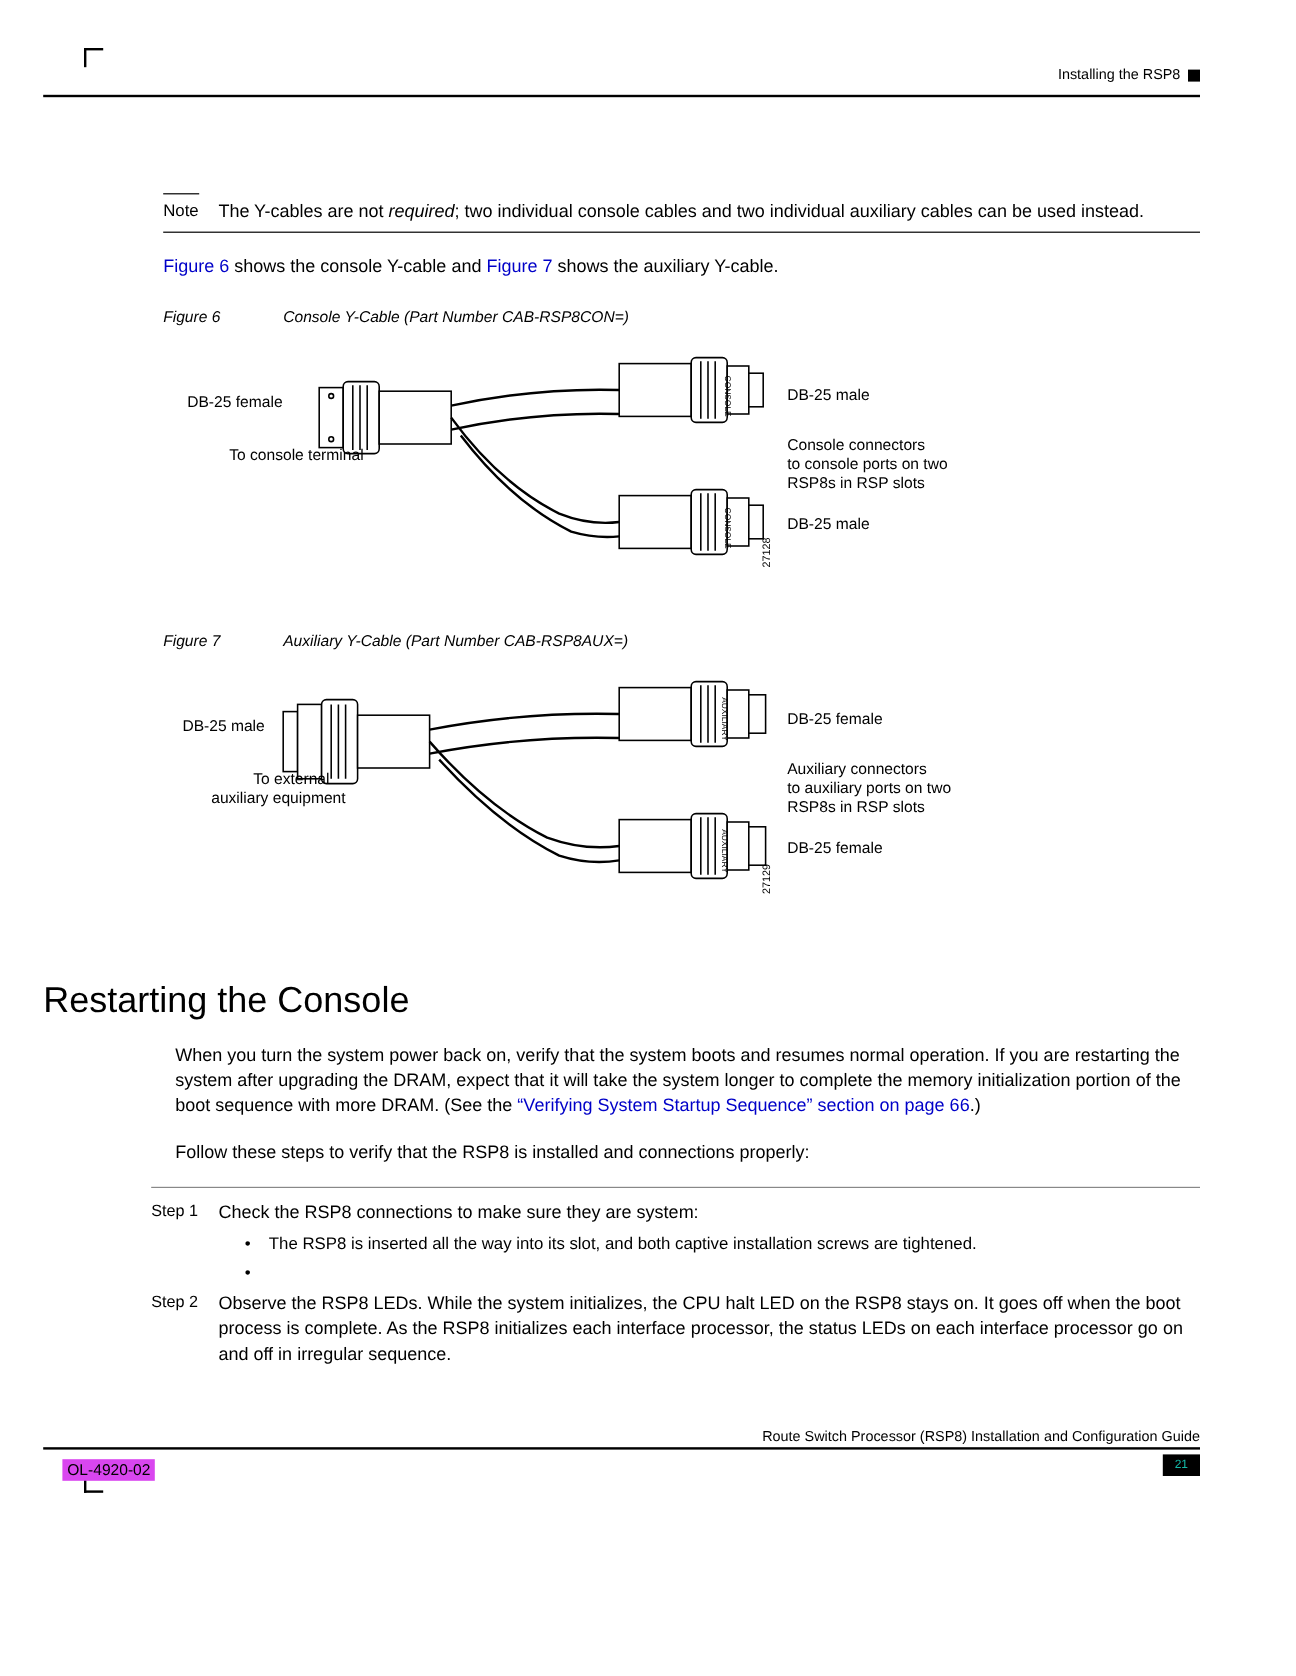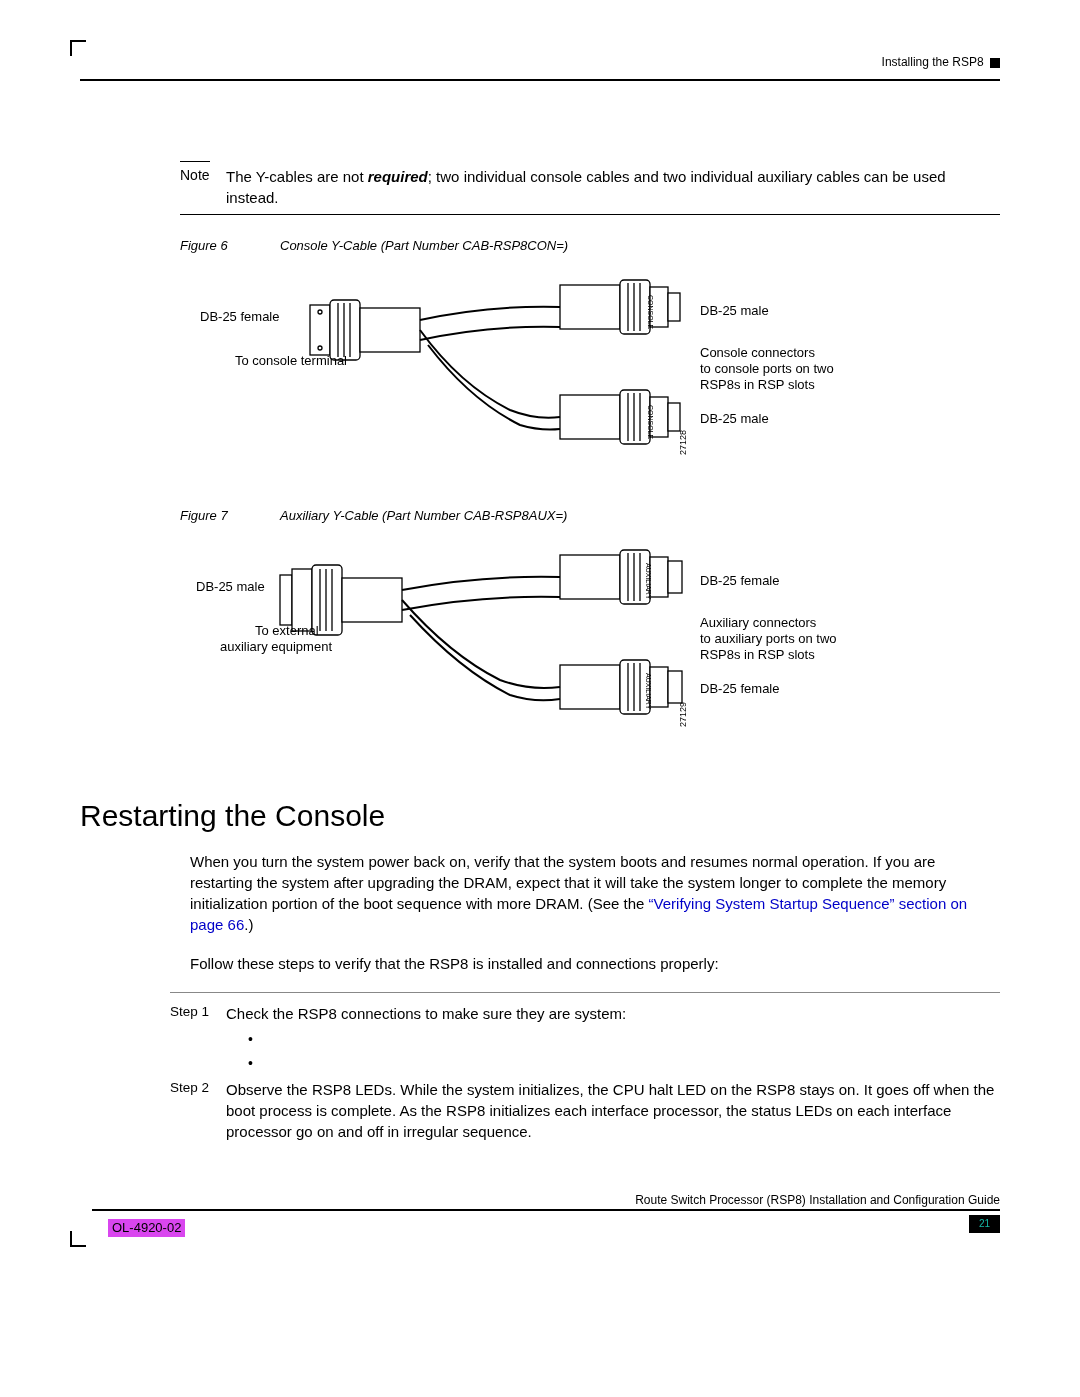--- a/index.html
+++ b/index.html
@@ -7,21 +7,21 @@
     padding: 0;
     font-family: Arial, Helvetica, sans-serif;
     font-size: 14px;
     line-height: 1.4;
     color: #000;
     background: #fff;
     width: 1080px;
   }
   .page {
     position: relative;
-    padding: 40px 0 40px 80px;
+    padding: 40px 0 40px 36px;
     width: 1000px;
     box-sizing: border-box;
   }
   .corner-tl { position: absolute; top: 40px; left: 70px; width: 14px; height: 14px; border-left: 2px solid #000; border-top: 2px solid #000; }
   .corner-bl { position: absolute; bottom: 30px; left: 70px; width: 14px; height: 14px; border-left: 2px solid #000; border-bottom: 2px solid #000; }
   .header-right {
     text-align: right;
     font-size: 12px;
     margin: 0 0 8px 0;
     padding-right: 0;
@@ -35,40 +35,40 @@
     margin-left: 3px;
   }
   .rule-thick { border: none; border-top: 2px solid #000; margin: 0 0 6px 0; }
   .content { margin-left: 100px; }
   .note-block { margin-top: 80px; }
   .note-hr-top { border: none; border-top: 1px solid #000; width: 30px; margin: 0 0 4px 0; }
   .note-row { display: flex; align-items: flex-start; }
   .note-label { width: 46px; font-size: 14px; flex-shrink:0; }
   .note-text { flex: 1; font-size: 15px; }
   .note-hr-bot { border: none; border-top: 1px solid #000; margin: 6px 0 0 0; }
-  .bold-ital { font-weight: bold; font-style: italic; }
+  .bold-ital { font-weight: normal; font-style: italic; }
   .para { margin: 18px 0; font-size: 15px; }
   .link { color: #0000c8; }
   .fig-caption { font-style: italic; font-size: 13px; margin: 22px 0 10px 0; display:flex; }
   .fig-caption .fignum { width: 100px; flex-shrink:0; }
   .figure-svg { display: block; }
   h2.section {
     font-size: 30px;
     font-weight: normal;
     font-family: Arial, Helvetica, sans-serif;
     margin: 40px 0 14px 0;
   }
   .body-indent { margin-left: 110px; }
   .rule-mid { border:none; border-top:1px solid #888; margin: 14px 0 10px 0; }
   .step-row { display:flex; margin: 6px 0; }
   .step-label { width: 56px; flex-shrink:0; font-size: 13.5px; }
   .step-text { flex:1; font-size:15px; }
   .bullet-row { display:flex; margin:4px 0 4px 22px; }
   .bullet-row .glyph { width: 20px; flex-shrink:0; }
-  .footer-area { margin-top: 50px; margin-left: 12px; }
+  .footer-area { margin-top: 50px; }
   .footer-right { text-align:right; font-size:12px; }
   .footer-bar { position:relative; height: 20px; margin-top:2px; }
   .footer-bar .left-txt {
     position: absolute; left: 16px; top: 2px;
     font-size: 13px; background:#d946ef; padding:0 4px; z-index:2;
   }
   .footer-bar .page-box {
     position:absolute; right:0; top:-2px; background:#000; color:#14b8a6;
     font-size:10px; padding:2px 10px;
   }
@@ -92,20 +92,23 @@
       <hr class="note-hr-top">
       <div class="note-row">
         <div class="note-label">Note</div>
         <div class="note-text">
           <span>The Y-cables are not </span><span class="bold-ital">required</span><span>; two individual console cables and two individual auxiliary cables can be used instead.</span>
         </div>
       </div>
       <hr class="note-hr-bot">
     </div>
 
+    <p class="para">
+      <span class="link">Figure 6</span><span> shows the console Y-cable and </span><span class="link">Figure 7</span><span> shows the auxiliary Y-cable.</span>
+    </p>
 
     <div class="fig-caption">
       <span class="fignum">Figure 6</span>
       <span>Console Y-Cable (Part Number CAB-RSP8CON=)</span>
     </div>
     <svg class="figure-svg" width="720" height="220" viewBox="0 0 720 220">
 
       <g stroke="#000" fill="#fff" stroke-width="1.3">
         <rect x="130" y="40" width="20" height="50" fill="#fff"></rect>
         <rect x="150" y="35" width="30" height="60" rx="4"></rect>
@@ -217,20 +220,21 @@
   <hr class="rule-mid" style="margin-left:90px">
 
   <div style="margin-left:90px">
     <div class="step-row">
       <div class="step-label">Step 1</div>
       <div class="step-text">Check the RSP8 connections to make sure they are system:</div>
     </div>
     <div style="margin-left:56px">
       <div class="bullet-row">
         <span class="glyph">•</span>
+        <span>The RSP8 is inserted all the way into its slot, and both captive installation screws are tightened.</span>
       </div>
       <div class="bullet-row">
         <span class="glyph">•</span>
       </div>
     </div>
     <div class="step-row">
       <div class="step-label">Step 2</div>
       <div class="step-text">Observe the RSP8 LEDs. While the system initializes, the CPU halt LED on the RSP8 stays on. It goes off when the boot process is complete. As the RSP8 initializes each interface processor, the status LEDs on each interface processor go on and off in irregular sequence.</div>
     </div>
   </div>

